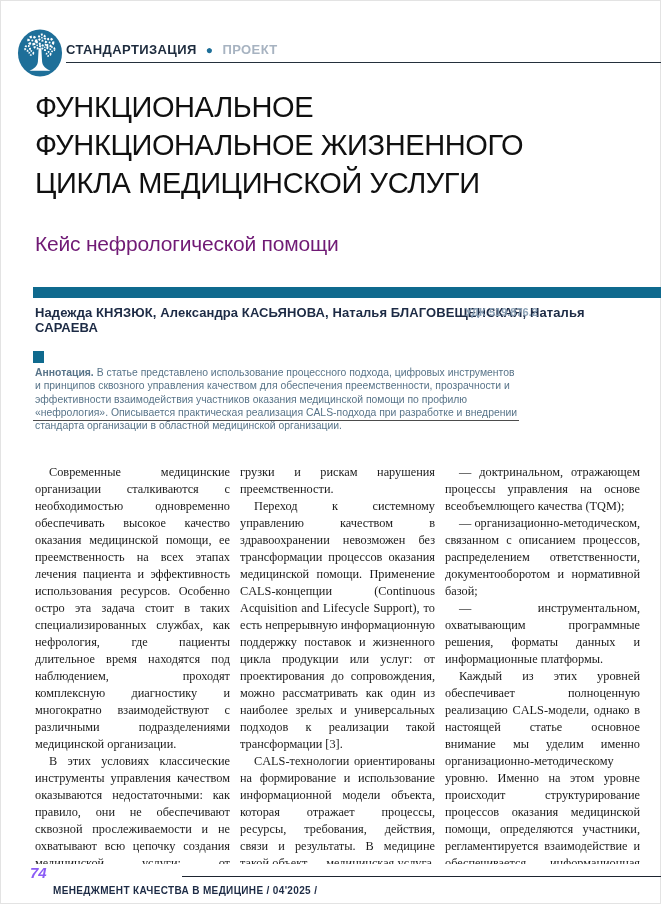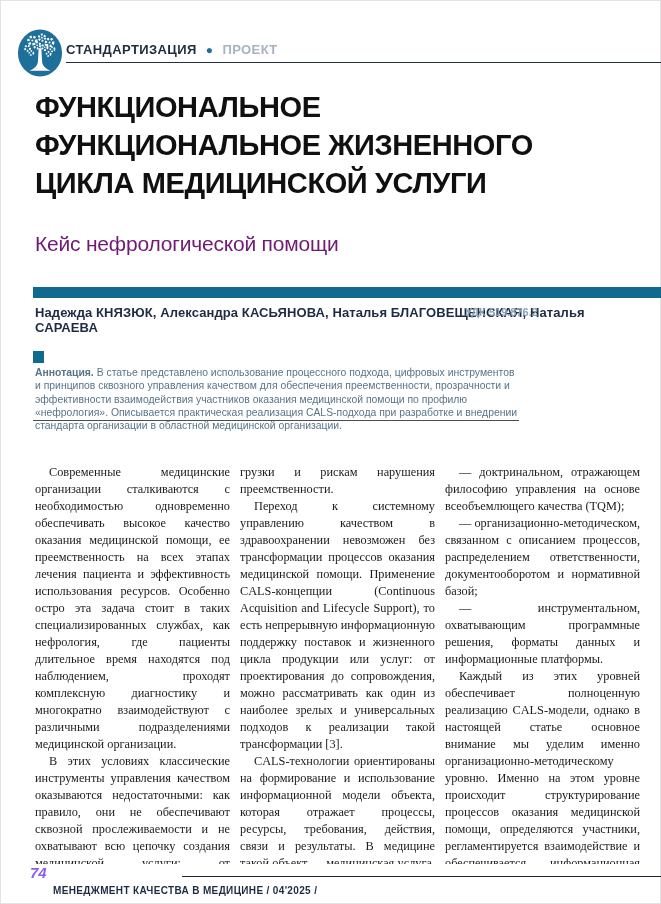--- a/index.html
+++ b/index.html
@@ -15,21 +15,21 @@
   .masthead{position:absolute;left:0;top:26px;width:661px;height:56px;}
   .logo{position:absolute;left:17px;top:2px;width:46px;height:50px;}
   .band{position:absolute;left:66px;top:14px;right:0;}
   .band-text{font-size:13px;font-weight:bold;letter-spacing:.4px;}
   .sec{color:#1d2b3d;}
   .dot{color:#1e6f99;margin:0 5px;font-size:12px;}
   .proj{color:#a7b3c1;}
   .band-rule{position:absolute;left:66px;top:36px;right:0;height:0;border-top:1.6px solid #24303c;}
   
   .title{position:absolute;left:35px;top:88px;width:600px;color:#101010;
-         font-size:29px;font-weight:bold;line-height:38px;letter-spacing:-0.4px;}
+         font-size:29px;font-weight:normal;line-height:38px;letter-spacing:-0.4px;}
   .title span{display:block;}
   .subtitle{position:absolute;left:35px;top:232px;width:600px;
             color:#701a75;font-size:21px;letter-spacing:-0.2px;}
   
   .keywords{position:absolute;left:35px;top:258px;width:515px;
             color:#2e7796;font-size:9.6px;line-height:13px;}
   .keywords b{font-weight:bold;}
   
   .bar{position:absolute;left:33px;top:287px;right:0;height:11px;background:#0f6a8e;}
   
@@ -123,21 +123,21 @@
       <p>Современные медицинские организации сталкиваются с необходимостью одновременно обеспечивать высокое качество оказания медицинской помощи, ее преемственность на всех этапах лечения пациента и эффективность использования ресурсов. Особенно остро эта задача стоит в таких специализированных службах, как нефрология, где пациенты длительное время находятся под наблюдением, проходят комплексную диагностику и многократно взаимодействуют с различными подразделениями медицинской организации.</p>
       <p>В этих условиях классические инструменты управления качеством оказываются недостаточными: как правило, они не обеспечивают сквозной прослеживаемости и не охватывают всю цепочку создания медицинской услуги: от проектирования маршрута пациента до анализа результатов и обратной связи, что приводит к фрагментарности информации, дублированию действий, росту административной на-</p>
     </div>
     <div class="col">
       <p class="no-indent">грузки и рискам нарушения преемственности.</p>
       <p>Переход к системному управлению качеством в здравоохранении невозможен без трансформации процессов оказания медицинской помощи. Применение CALS-концепции (Continuous Acquisition and Lifecycle Support), то есть непрерывную информационную поддержку поставок и жизненного цикла продукции или услуг: от проектирования до сопровождения, можно рассматривать как один из наиболее зрелых и универсальных подходов к реализации такой трансформации [3].</p>
       <p>CALS-технологии ориентированы на формирование и использование информационной модели объекта, которая отражает процессы, ресурсы, требования, действия, связи и результаты. В медицине такой объект — медицинская услуга, а иногда и сам пациент, рассматриваемый как носитель информации и участник взаимодействий.</p>
 
     </div>
     <div class="col">
-      <p>— доктринальном, отражающем философию управления на основе всеобъемлющего качества (TQM);</p>
+      <p>— доктринальном, отражающем процессы управления на основе всеобъемлющего качества (TQM);</p>
       <p>— организационно-методическом, связанном с описанием процессов, распределением ответственности, документооборотом и нормативной базой;</p>
       <p>— инструментальном, охватывающим программные решения, форматы данных и информационные платформы.</p>
       <p>Каждый из этих уровней обеспечивает полноценную реализацию CALS-модели, однако в настоящей статье основное внимание мы уделим именно организационно-методическому уровню. Именно на этом уровне происходит структурирование процессов оказания медицинской помощи, определяются участники, регламентируется взаимодействие и обеспечивается информационная преемственность на всех этапах жизненного цикла медицинской услуги. Подобный подход концептуально согласуется с требованиями международных стандартов ISO 9001:2015</p>
     </div>
   </div>
 
   <div class="footer">
     <span class="pagenum">74</span>
     <span class="journal">МЕНЕДЖМЕНТ КАЧЕСТВА В МЕДИЦИНЕ / 04'2025 /</span>
     <div class="footer-rule"></div>

